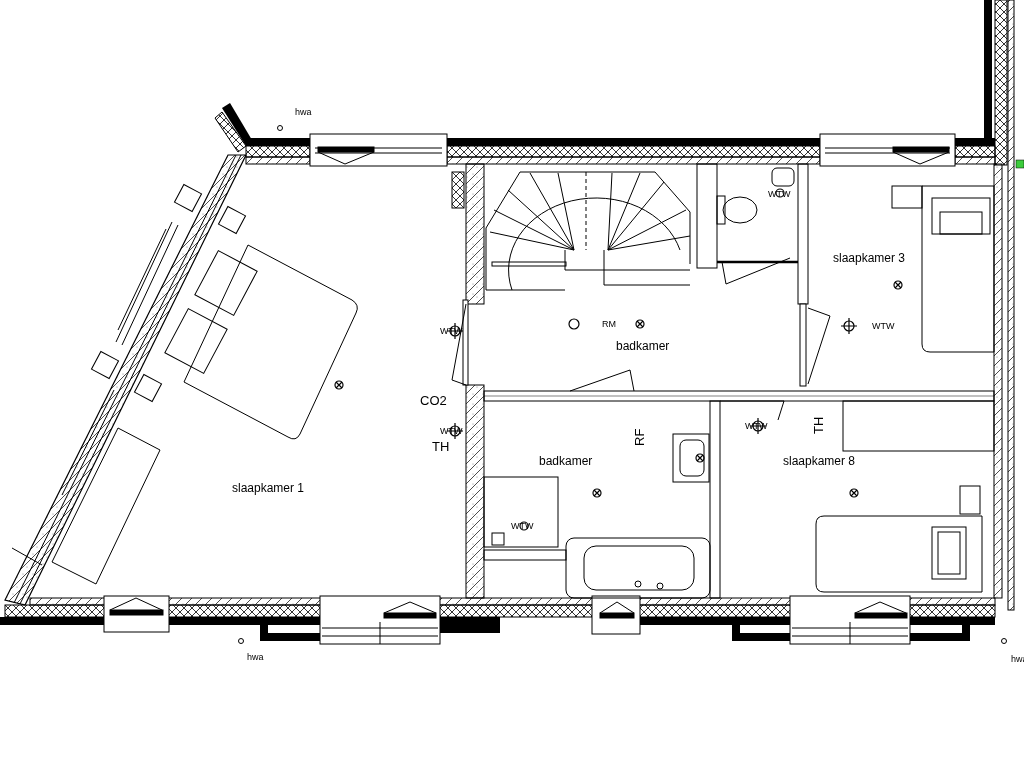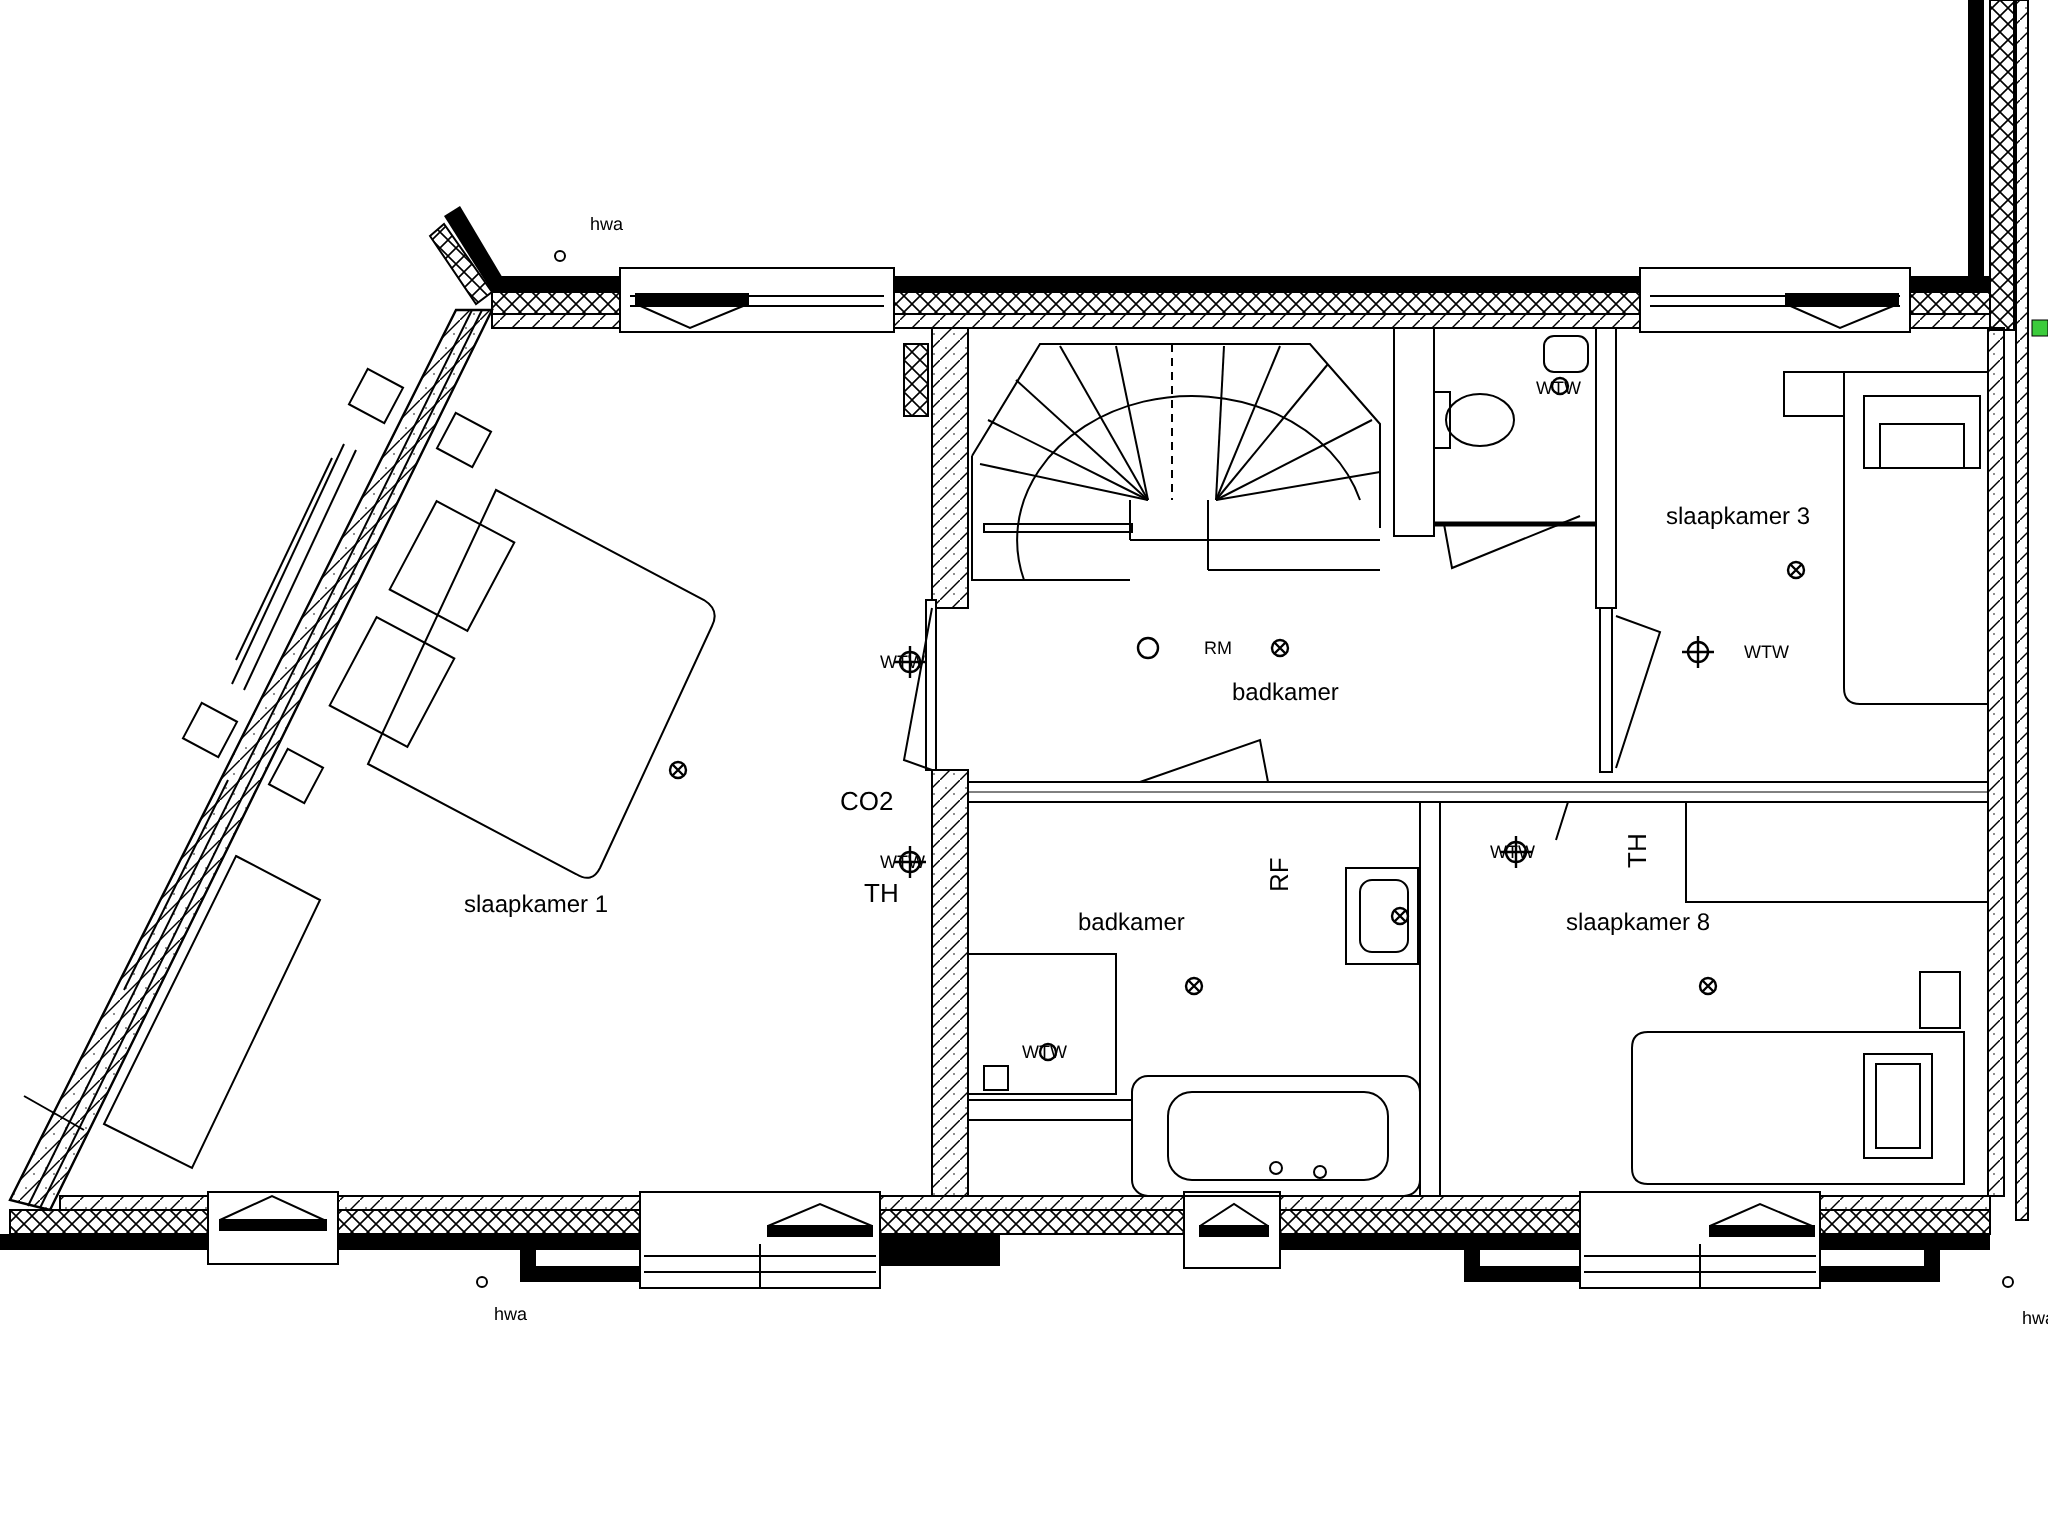--- a/index.html
+++ b/index.html
@@ -269,21 +269,21 @@
   <g fill="none" stroke="#000" stroke-width="1.2">
     <circle cx="574" cy="324" r="5"></circle>
   </g>
   <g fill="none" stroke="#000" stroke-width="1">
     <circle cx="280" cy="128" r="2.5"></circle>
     <circle cx="241" cy="641" r="2.5"></circle>
     <circle cx="1004" cy="641" r="2.5"></circle>
   </g>
 </svg>
 
-<span class="lbl room" style="left:232px;top:446px">slaapkamer 1</span>
+<span class="lbl room" style="left:232px;top:482px">slaapkamer 1</span>
 <span class="lbl room" style="left:616px;top:340px">badkamer</span>
 <span class="lbl room" style="left:539px;top:455px">badkamer</span>
 <span class="lbl room" style="left:783px;top:455px">slaapkamer 8</span>
 <span class="lbl room" style="left:833px;top:252px">slaapkamer 3</span>
 
 <span class="lbl tiny" style="left:279px;top:108px">hwa</span>
 <span class="lbl tiny" style="left:231px;top:653px">hwa</span>
 <span class="lbl tiny" style="left:995px;top:655px">hwa</span>
 
 <span class="lbl tiny" style="left:586px;top:320px">RM</span>

